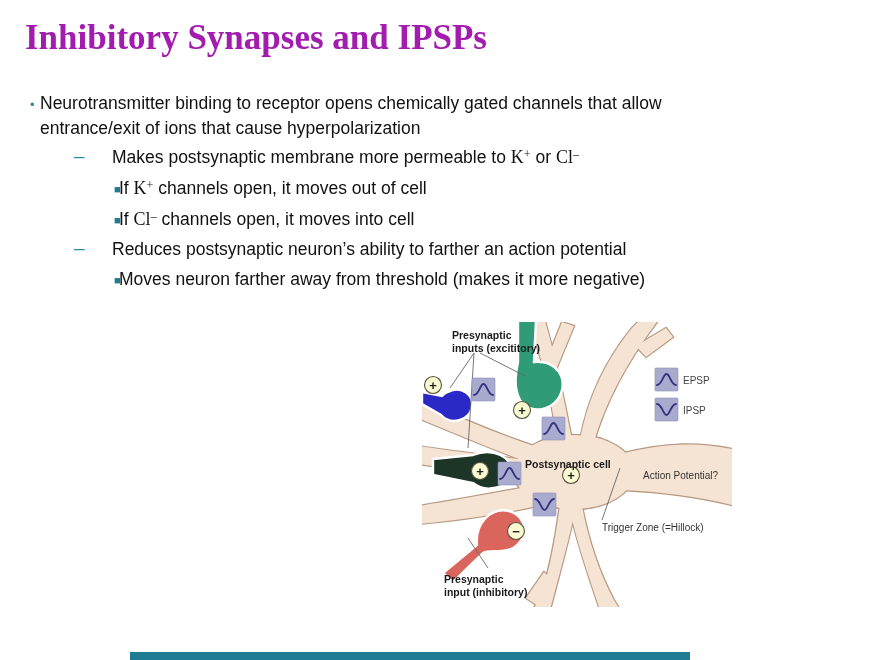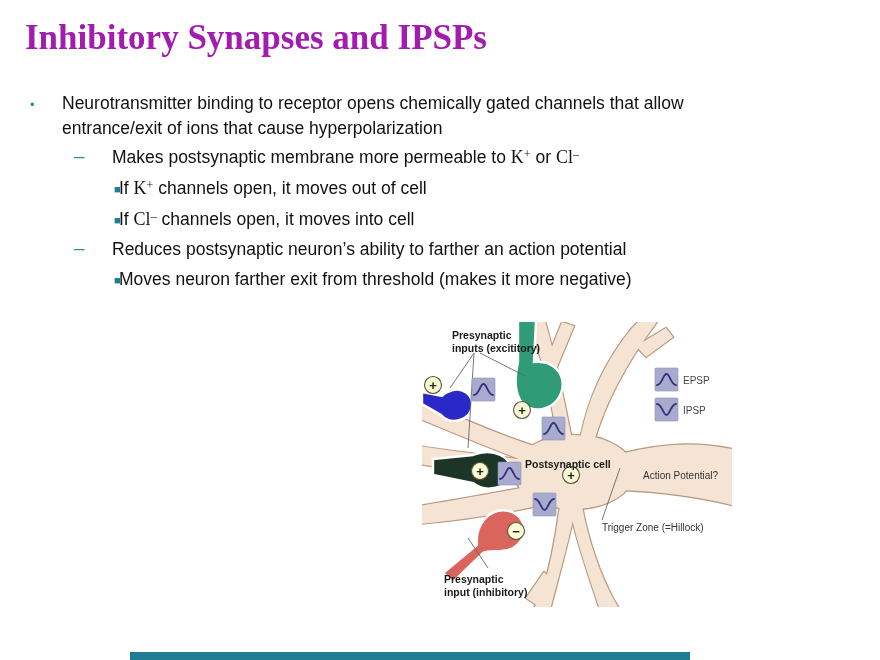--- a/index.html
+++ b/index.html
@@ -8,21 +8,21 @@
     font-family:"Liberation Sans",sans-serif;overflow:hidden;
   }
   .slide-title{
     position:absolute;left:25px;top:18px;margin:0;
     font-family:"Liberation Serif",serif;font-weight:bold;
     font-size:35px;color:#a21caf;letter-spacing:0px;white-space:nowrap;
   }
   .row{position:absolute;font-size:17.5px;color:#111;line-height:25px;}
   .row .marker{position:absolute;left:0;top:0;}
   .l1{left:30px;}
-  .l1 .txt{margin-left:32px;width:705px;}
+  .l1 .txt{margin-left:10px;width:705px;}
   .l1 .marker{color:#2A8AA0;font-size:13px;top:1px;}
   .l2{left:74px;}
   .l2 .txt{margin-left:38px;}
   .l2 .marker{color:#2A8AA0;font-size:19px;top:-2px;}
   .l3{left:114px;}
   .l3 .txt{margin-left:5px;}
   .l3 .marker{color:#1F7C92;font-size:11px;top:1px;}
   .ion{font-family:"Liberation Serif",serif;font-size:18px;}
   .ionsup{font-family:"Liberation Serif",serif;font-size:12px;position:relative;top:-5px;}
   .diagram{position:absolute;left:422px;top:322px;width:310px;height:285px;}
@@ -75,21 +75,21 @@
     <span>channels open, it moves into cell</span></span>
 </div>
 
 <div class="row l2" style="top:237px">
   <span class="marker">–</span>
   <span class="txt" style="display:block">Reduces postsynaptic neuron’s ability to farther an action potential</span>
 </div>
 
 <div class="row l3" style="top:267px">
   <span class="marker">■</span>
-  <span class="txt" style="display:block">Moves neuron farther exit from threshold (makes it more negative)</span>
+  <span class="txt" style="display:block">Moves neuron farther away from threshold (makes it more negative)</span>
 </div>
 
 <svg class="diagram" viewBox="0 0 310 285">
   <defs>
     <g id="neuron-shape">
       <path d="M150,136 C95,120 45,100 -4,76 L-4,96 C45,116 95,138 150,156 Z"></path>
       <path d="M150,144 C90,136 35,130 -4,124 L-4,142 C40,148 95,156 150,164 Z"></path>
       <path d="M150,156 C90,168 35,178 -4,184 L-4,202 C40,198 95,190 150,176 Z"></path>
       <path d="M136,122 C130,85 124,48 112,16 L104,-4 L122,-4 C134,35 142,78 150,118 Z"></path>
       <path d="M124,40 L140,0 L152,4 L133,50 Z"></path>

